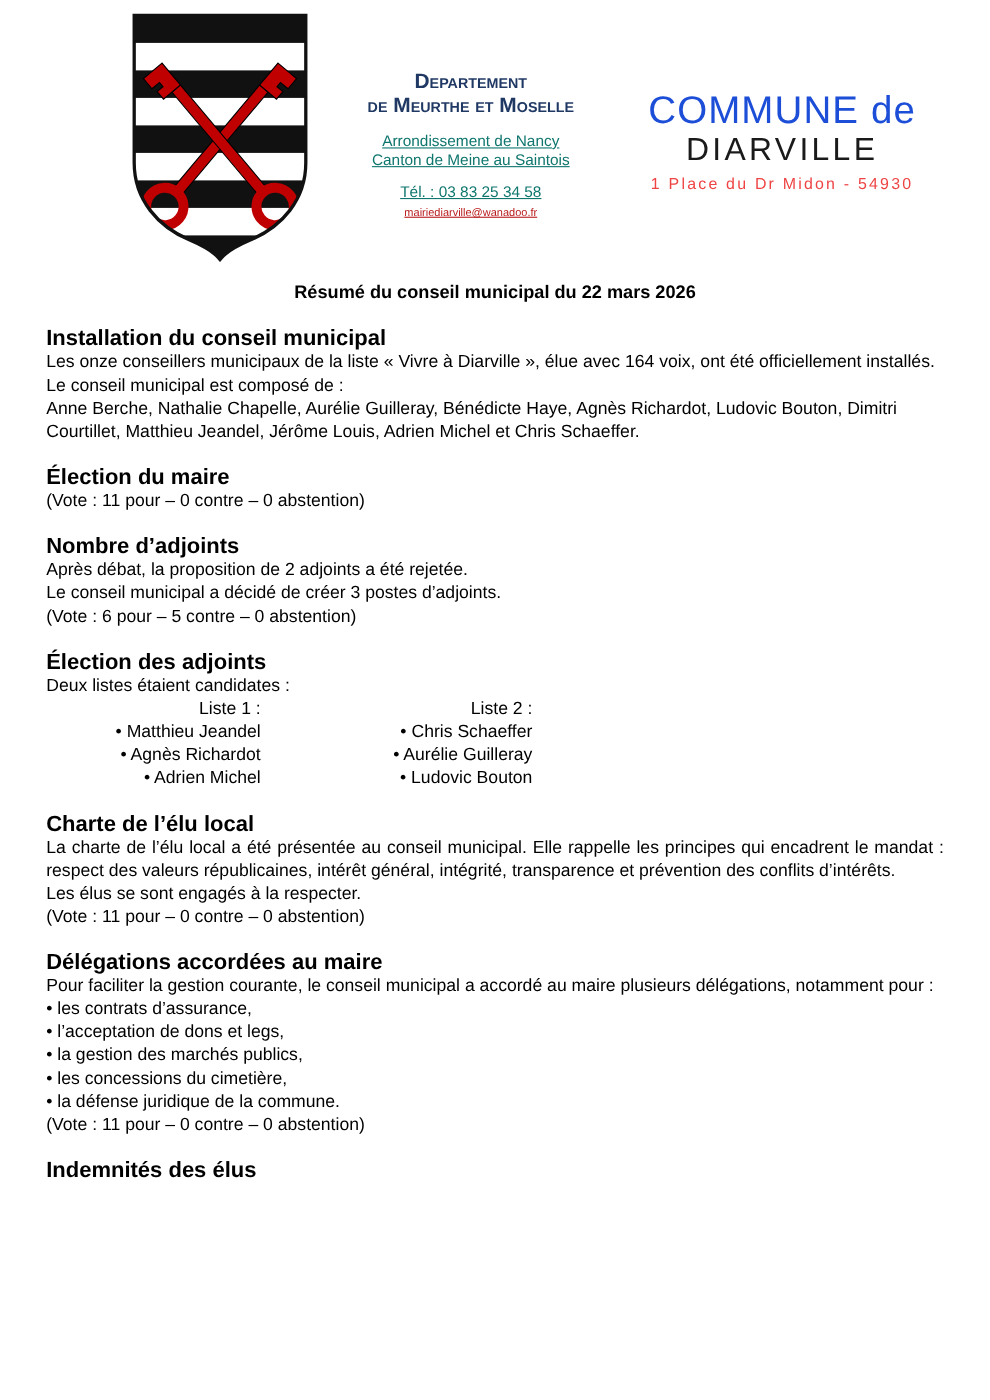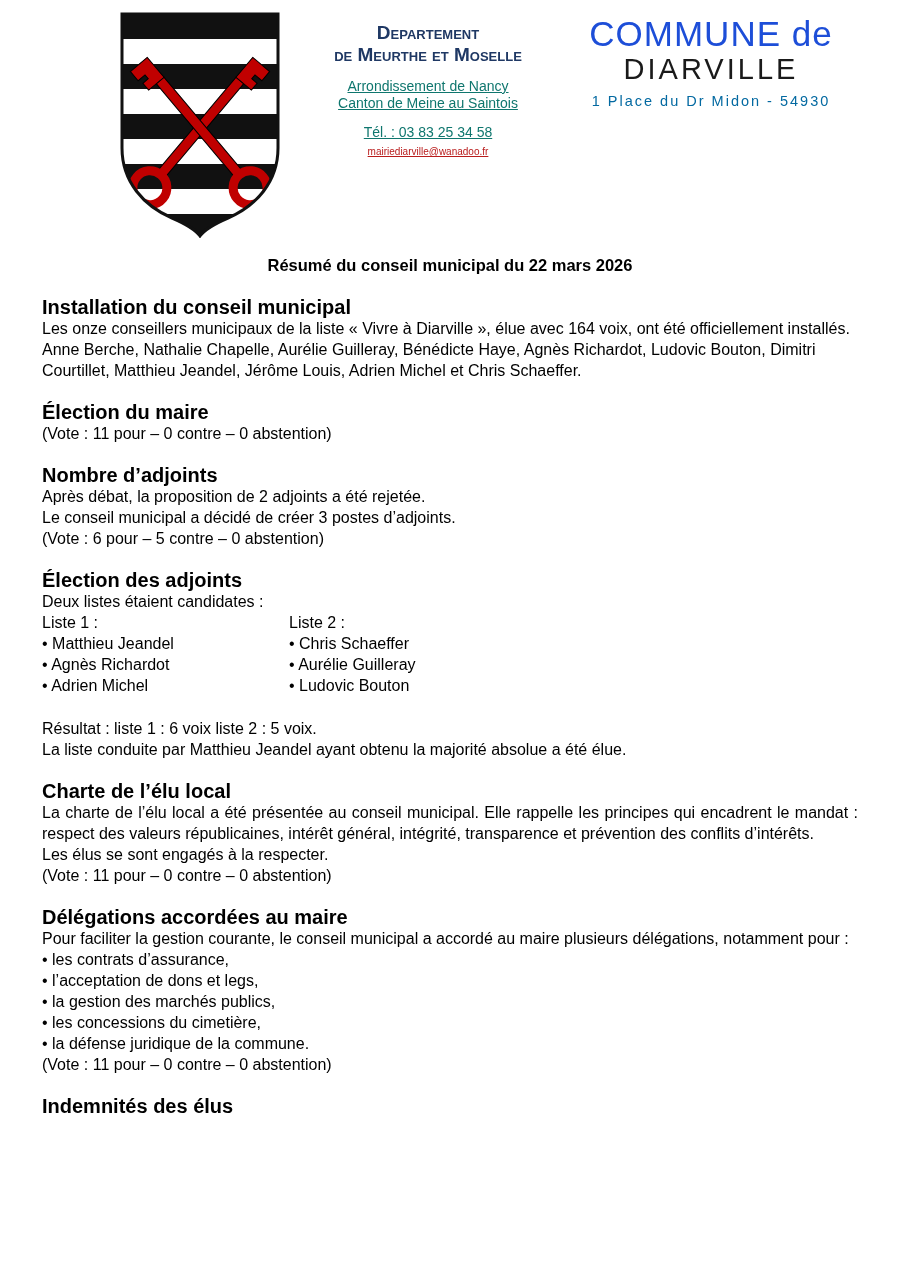--- a/index.html
+++ b/index.html
@@ -7,47 +7,47 @@
   body {
     width: 900px;
     min-height: 1273px;
     font-family: "Liberation Sans", sans-serif;
     font-size: 16px;
     color: #000000;
   }
   .page { padding: 10px 42px 30px 42px; }
 
   
-  .header { display: flex; align-items: flex-start; }
+  .header { display: flex; align-items: center; }
   .coat { margin-left: 74px; flex: 0 0 168px; }
   .dept-block { flex: 0 0 224px; margin-left: 32px; text-align: center; padding-top: 12px; }
   .dept-line {
     font-weight: bold;
     font-variant: small-caps;
     font-size: 19px;
     line-height: 1.18;
     color: #1f3864;
   }
   .dept-gap { height: 11px; }
   .dept-sub { font-size: 14px; line-height: 1.25; color: #0f766e; text-decoration: underline; }
   .email-link { font-size: 10px; color: #b91c1c; text-decoration: underline; cursor: pointer; }
   .commune-block { flex: 1 1 auto; margin-left: 24px; text-align: center; padding-top: 4px; }
   .commune-line1 { font-size: 35px; letter-spacing: 1px; line-height: 1.12; color: #1d4ed8; }
   .commune-line2 { font-size: 29px; letter-spacing: 3px; line-height: 1.12; color: #1a1a1a; }
-  .commune-address { margin-top: 7px; font-size: 14.5px; letter-spacing: 2px; color: #0369a1; }
+  .commune-address { margin-top: 7px; font-size: 14.5px; letter-spacing: 2px; color: #ef4444; }
 
   
   .doc-title { margin: 14px 0 22px 0; text-align: center; font-size: 16.5px; font-weight: bold; }
   .section { margin-top: 21px; }
   .section h2 { font-size: 20px; font-weight: bold; line-height: 21px; margin: 0; }
   .section p { line-height: 21px; margin: 0; }
   .justify { text-align: justify; }
 
   .lists-row { display: flex; }
-  .list-col { width: 195px; text-align: left; }
+  .list-col { width: 195px; text-align: right; }
   .list-col.second { margin-left: 52px; }
   .list-title, .list-member { line-height: 21px; }
   .result-block { margin-top: 22px; }
 </style>
 </head>
 <body>
 
 <div class="page">
 
   <header class="header">
@@ -102,20 +102,21 @@
       <div class="commune-address">1 Place du Dr Midon - 54930</div>
     </div>
 
   </header>
 
   <h1 class="doc-title">Résumé du conseil municipal du 22 mars 2026</h1>
 
   <section class="section">
     <h2>Installation du conseil municipal</h2>
     <p>Les onze conseillers municipaux de la liste « Vivre à Diarville », élue avec 164 voix, ont été officiellement installés.</p>
+    <p>Le conseil municipal est composé de :</p>
     <p>Anne Berche, Nathalie Chapelle, Aurélie Guilleray, Bénédicte Haye, Agnès Richardot, Ludovic Bouton, Dimitri Courtillet, Matthieu Jeandel, Jérôme Louis, Adrien Michel et Chris Schaeffer.</p>
   </section>
 
   <section class="section">
     <h2>Élection du maire</h2>
     <p>(Vote : 11 pour – 0 contre – 0 abstention)</p>
   </section>
 
   <section class="section">
     <h2>Nombre d’adjoints</h2>
@@ -134,24 +135,20 @@
         <div class="list-member">• Agnès Richardot</div>
         <div class="list-member">• Adrien Michel</div>
       </div>
       <div class="list-col second">
         <div class="list-title">Liste 2 :</div>
         <div class="list-member">• Chris Schaeffer</div>
         <div class="list-member">• Aurélie Guilleray</div>
         <div class="list-member">• Ludovic Bouton</div>
       </div>
     </div>
-    <div class="result-block">
-      <p>Résultat : liste 1 : 6 voix liste 2 : 5 voix.</p>
-      <p>La liste conduite par Matthieu Jeandel ayant obtenu la majorité absolue a été élue.</p>
-    </div>
   </section>
 
   <section class="section">
     <h2>Charte de l’élu local</h2>
     <p class="justify">La charte de l’élu local a été présentée au conseil municipal. Elle rappelle les principes qui encadrent le mandat : respect des valeurs républicaines, intérêt général, intégrité, transparence et prévention des conflits d’intérêts.</p>
     <p>Les élus se sont engagés à la respecter.</p>
     <p>(Vote : 11 pour – 0 contre – 0 abstention)</p>
   </section>
 
   <section class="section">

